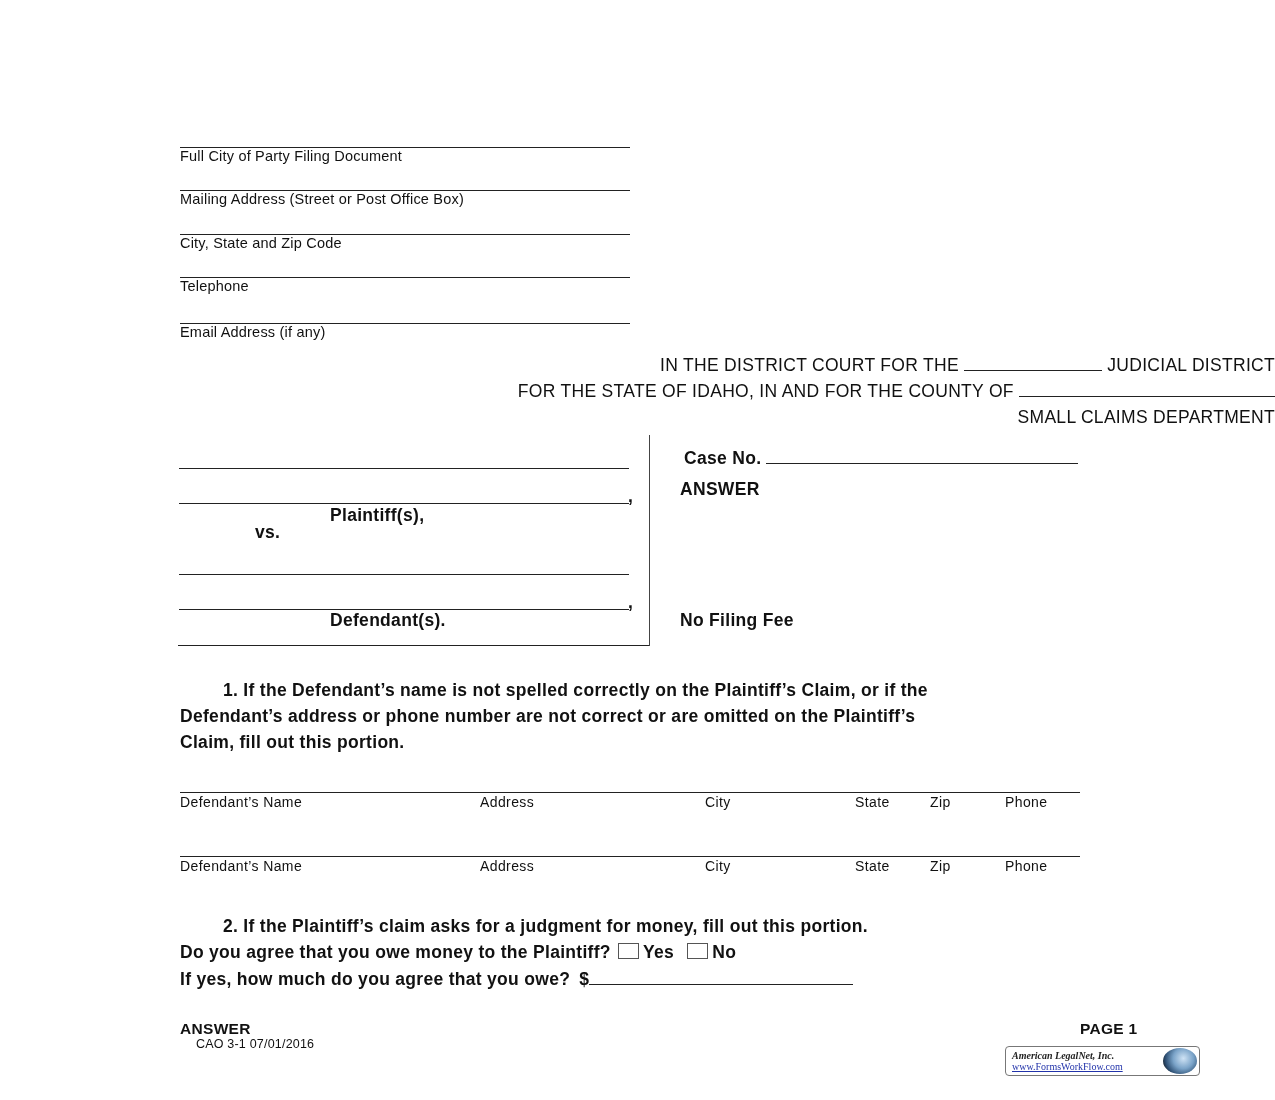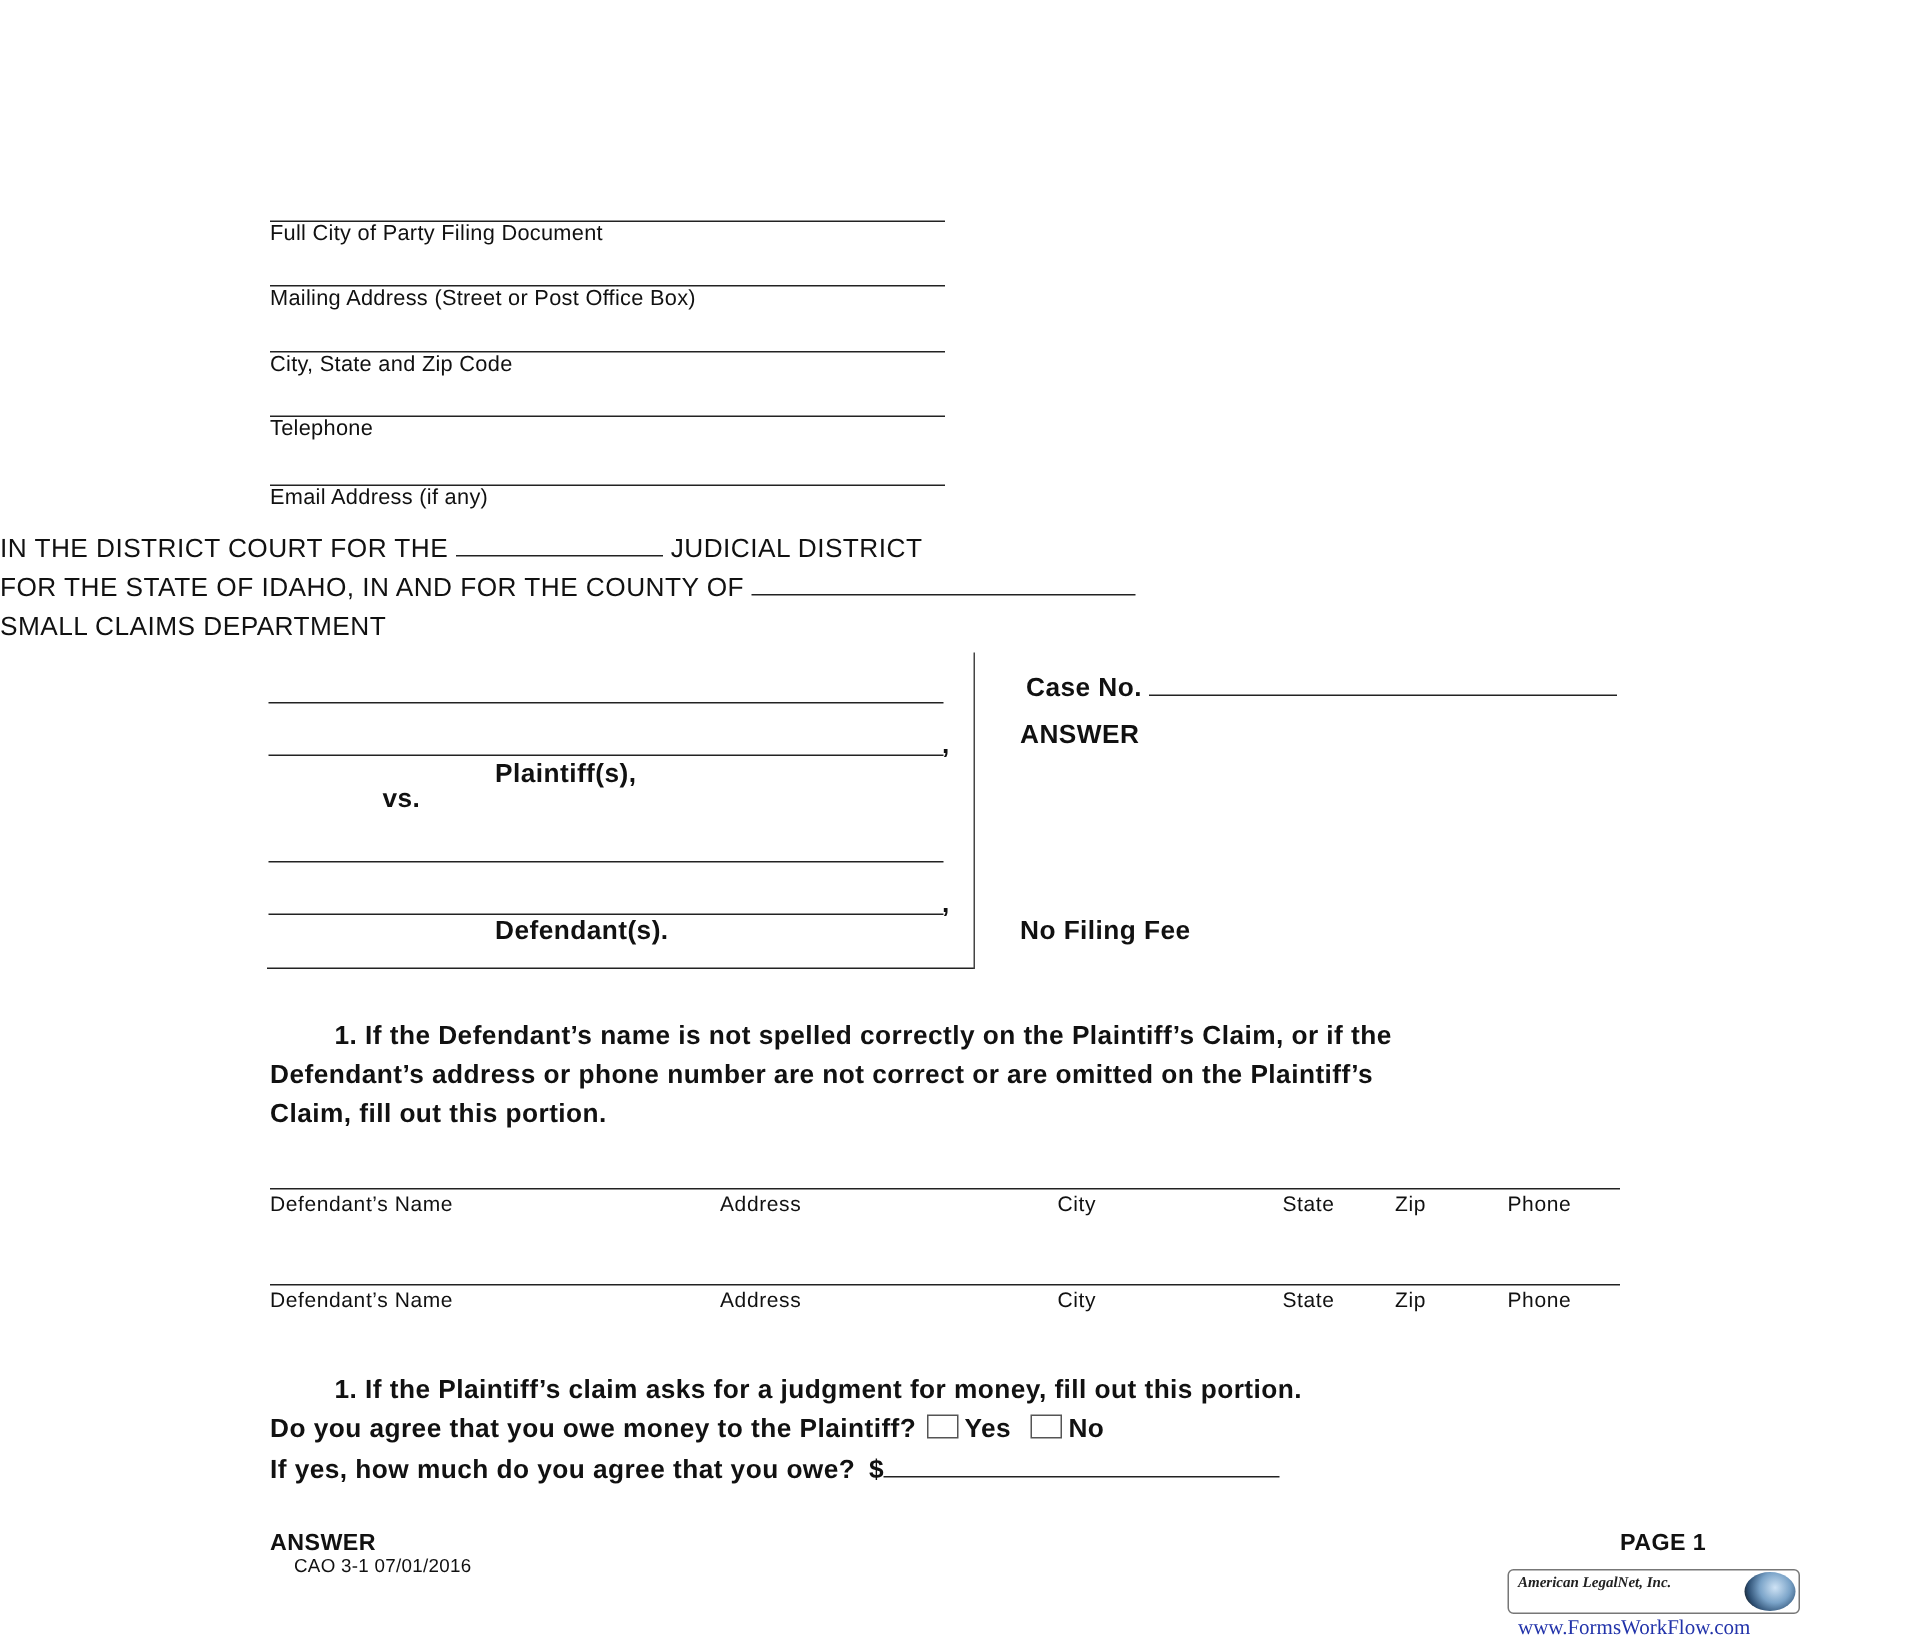--- a/index.html
+++ b/index.html
@@ -2,27 +2,27 @@
 <html><head>
   <meta charset="utf-8">
   <style>
     html, body { margin: 0; padding: 0; background: #ffffff; }
     body { width: 1275px; height: 1100px; position: relative; overflow: hidden;
            font-family: "Liberation Sans", "DejaVu Sans", sans-serif; color: #111; }
     .abs { position: absolute; }
     .line { position: absolute; height: 0; border-top: 1.5px solid #222; }
     .lbl { position: absolute; font-size: 14.5px; letter-spacing: 0.2px; white-space: nowrap; }
     .txt { position: absolute; font-size: 17.5px; letter-spacing: 0.3px; white-space: nowrap; font-weight: bold; }
-    .center { position: absolute; left: 0; width: 1275px; text-align: left; font-size: 17.5px; letter-spacing: 0.3px; white-space: nowrap; }
+    .center { position: absolute; left: 0; width: 1275px; text-align: right; font-size: 17.5px; letter-spacing: 0.3px; white-space: nowrap; }
     .blank { display: inline-block; border-bottom: 1.5px solid #222; height: 14px; vertical-align: baseline; }
     .cb { display: inline-block; width: 19px; height: 14px; border: 1px solid #555; vertical-align: -1px; margin: 0 4px 0 2px; background: #fff; }
     .th { position: absolute; font-size: 14px; letter-spacing: 0.4px; white-space: nowrap; }
     .logo { position: absolute; left: 1005px; top: 1046px; width: 193px; height: 28px; border: 1px solid #777; border-radius: 4px; background: #fff; }
     .logo .t1 { position: absolute; left: 6px; top: 3px; font-family: "Liberation Serif", serif; font-size: 10px; font-weight: bold; color: #222; font-style: italic; }
-    .logo .t2 { position: absolute; left: 6px; top: 31px; font-family: "Liberation Serif", serif; font-size: 14px; color: #2233aa; }
+    .logo .t2 { position: absolute; left: 6px; top: 14px; font-family: "Liberation Serif", serif; font-size: 10px; color: #2233aa; text-decoration: underline; }
     .logo .globe { position: absolute; right: 2px; top: 1px; width: 34px; height: 26px; border-radius: 50%;
                    background: radial-gradient(circle at 60% 40%, #cfe3f5 0%, #7aa3c8 40%, #2d4f73 70%, #111 90%); }
   </style>
 </head>
 <body>
 
 <div class="line" style="left:180px; top:147px; width:450px;"></div>
 <div class="lbl" style="left:180px; top:148px;">Full City of Party Filing Document</div>
 
 <div class="line" style="left:180px; top:190px; width:450px;"></div>
@@ -82,21 +82,21 @@
 <div class="th" style="left:1005px; top:794px;">Phone</div>
 
 <div class="line" style="left:180px; top:856px; width:900px;"></div>
 <div class="th" style="left:180px; top:858px;">Defendant’s Name</div>
 <div class="th" style="left:480px; top:858px;">Address</div>
 <div class="th" style="left:705px; top:858px;">City</div>
 <div class="th" style="left:855px; top:858px;">State</div>
 <div class="th" style="left:930px; top:858px;">Zip</div>
 <div class="th" style="left:1005px; top:858px;">Phone</div>
 
-<div class="txt" style="left:223px; top:916px;">1.  If the Plaintiff’s claim asks for a judgment for money, fill out this portion.</div>
+<div class="txt" style="left:223px; top:916px;">2.  If the Plaintiff’s claim asks for a judgment for money, fill out this portion.</div>
 <div class="txt" style="left:180px; top:942px;">
   <span>Do you agree that you owe money to the Plaintiff?</span>
   <span class="cb"></span><span>Yes</span>
   <span class="cb" style="margin-left:8px;"></span><span>No</span>
 </div>
 <div class="txt" style="left:180px; top:969px;">
   <span>If yes, how much do you agree that you owe?</span>
   <span style="margin-left:4px;">$</span><span class="blank" style="width:264px;"></span>
 </div>
 

